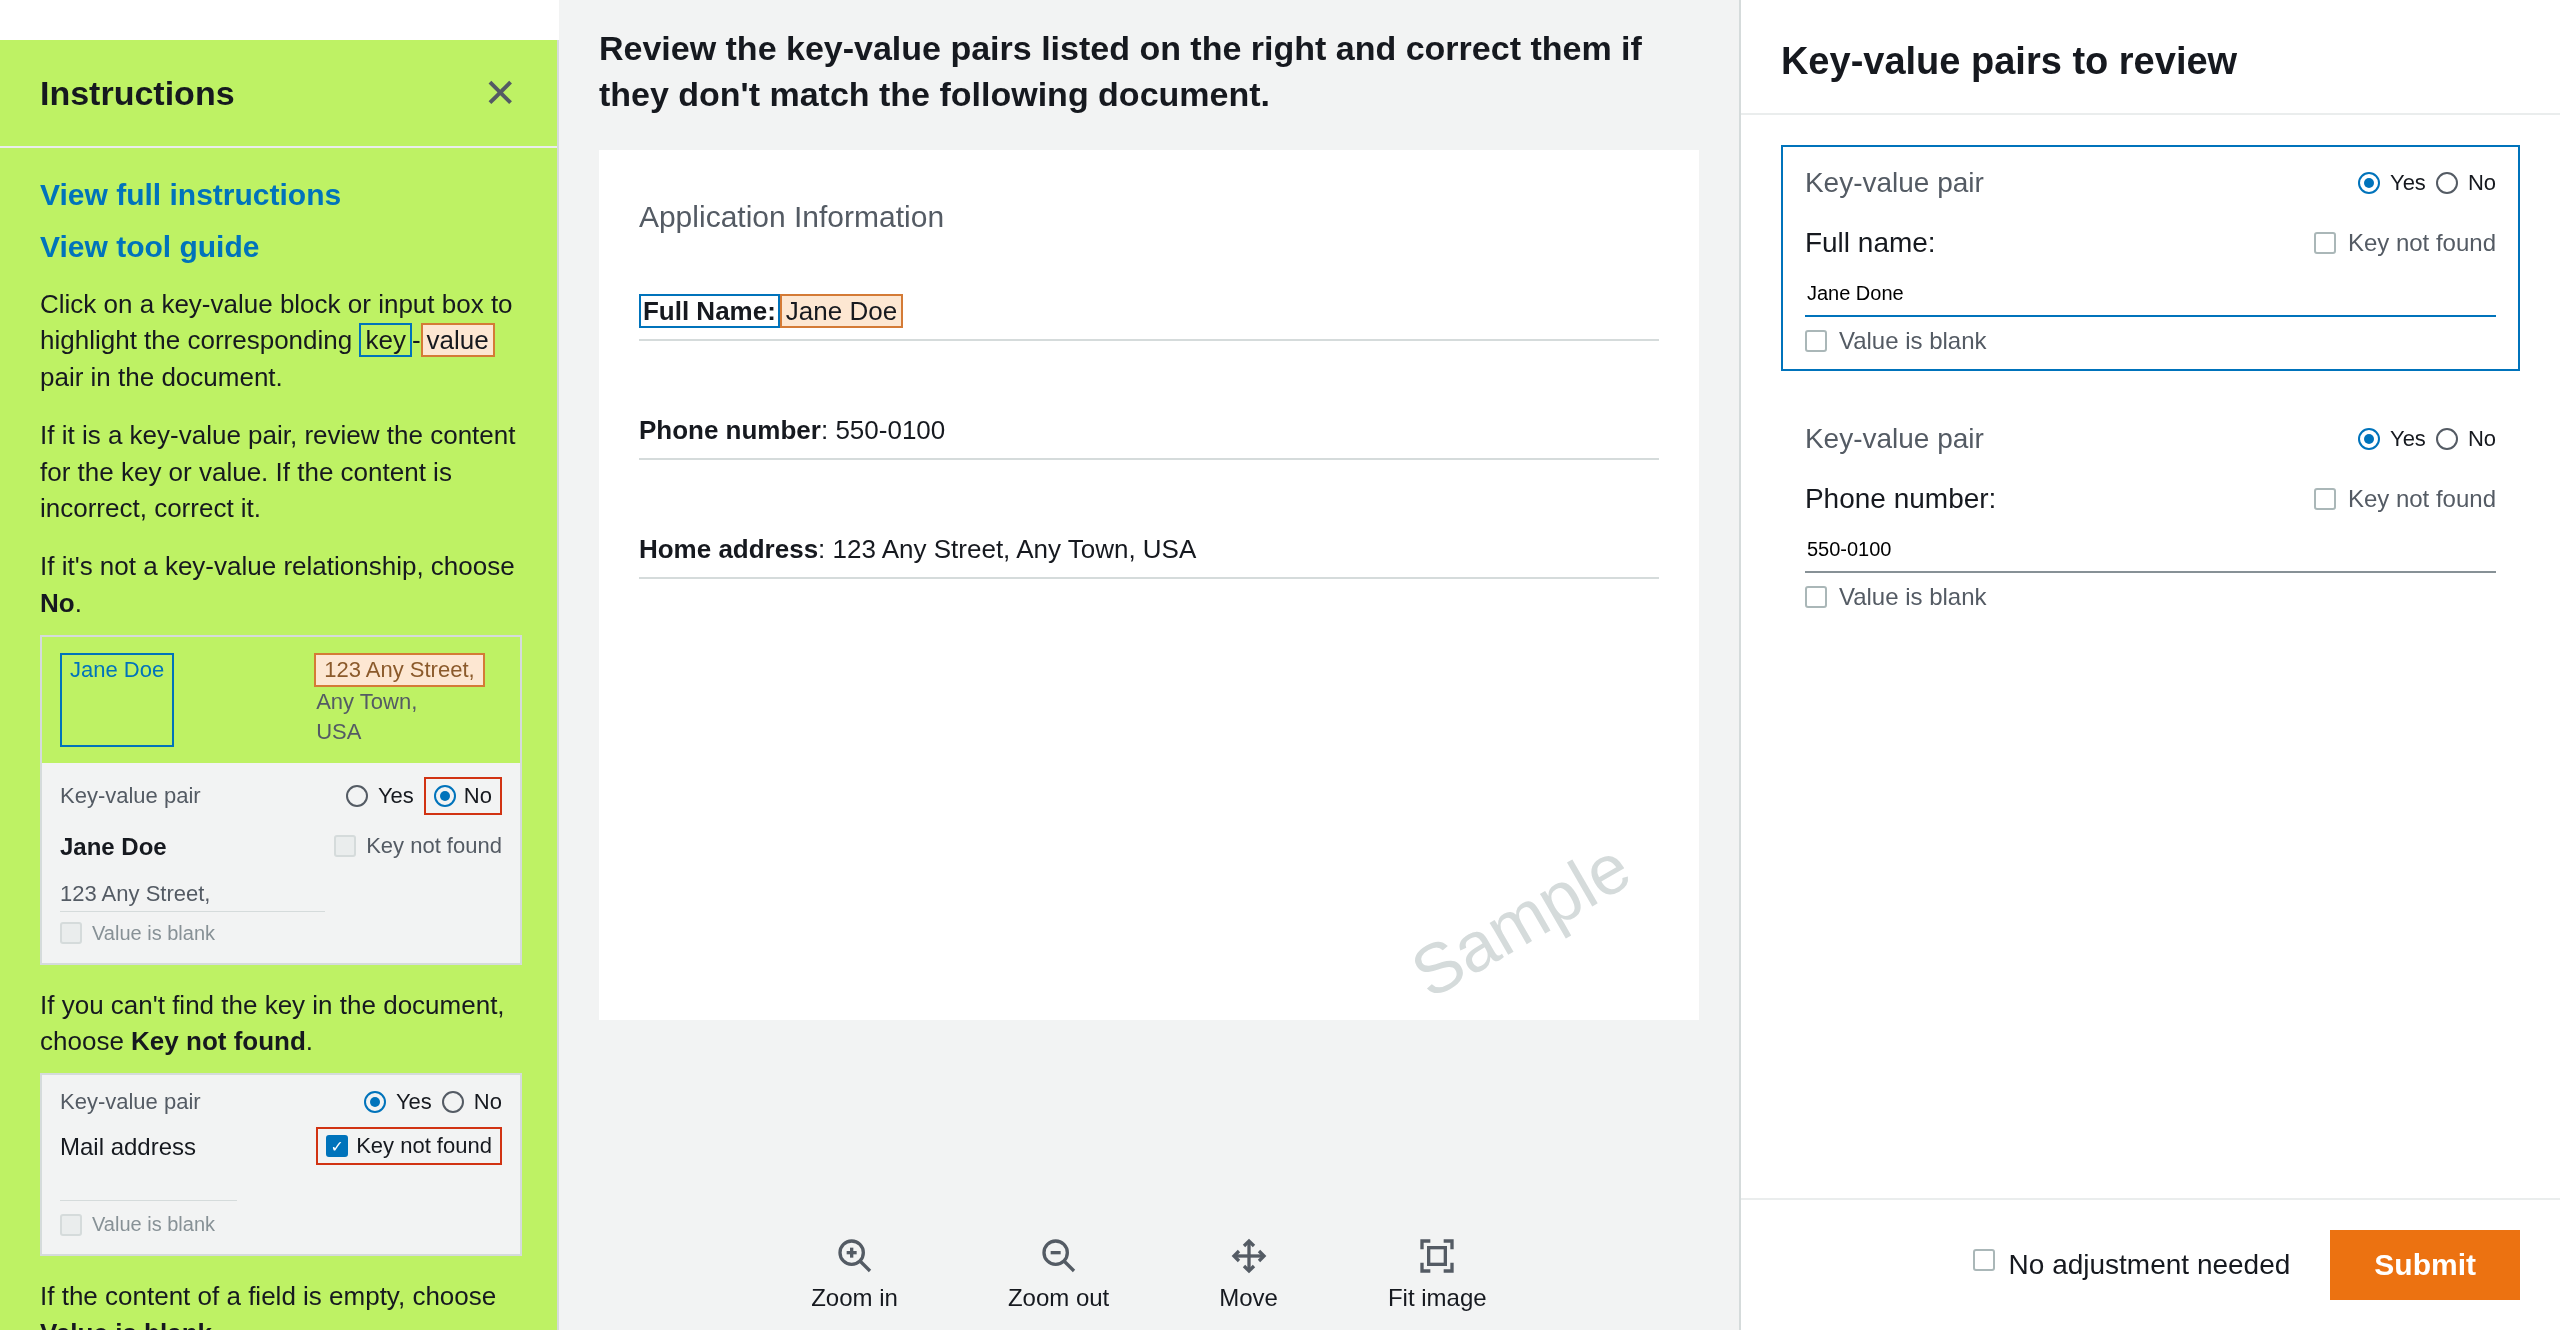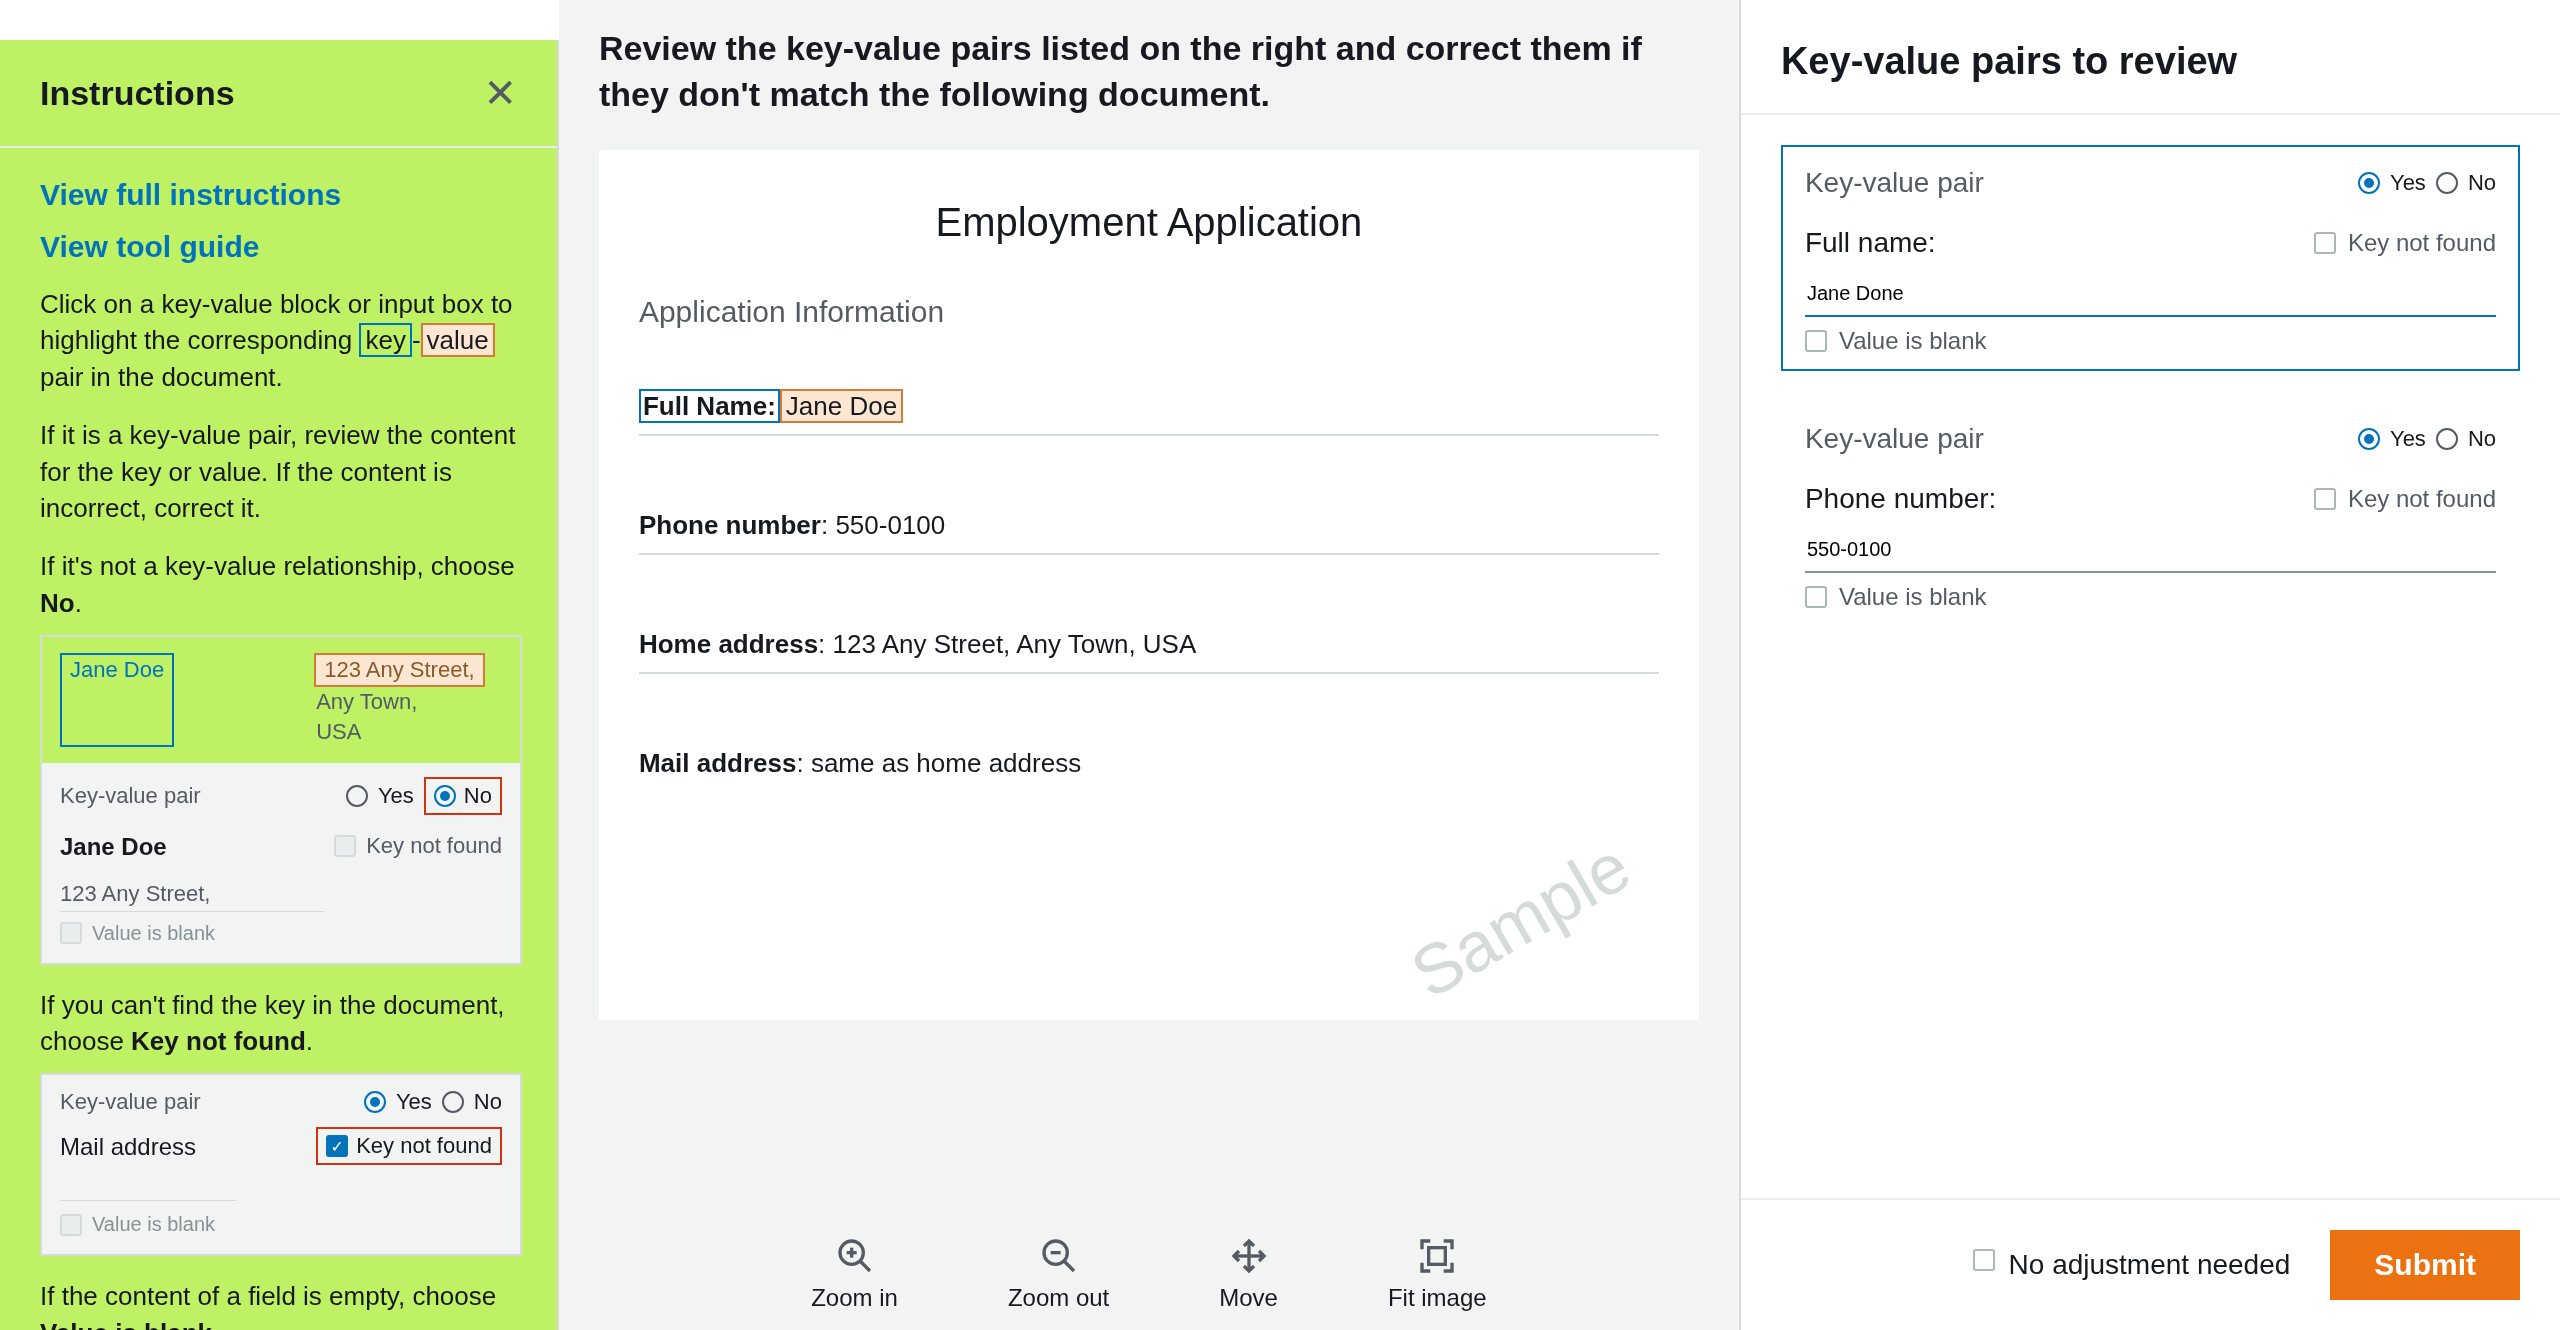--- a/index.html
+++ b/index.html
@@ -172,33 +172,29 @@
       
       
     </div>
   </div>
 </div>
 
 <div class="center-panel">
   <div class="center-header">Review the key-value pairs listed on the right and correct them if they don't match the following document.</div>
   <div class="doc-wrap">
     <div class="doc">
-      <h1>Employment Application</h1>
       <div class="doc-sub">Application Information</div>
       <div class="field">
         <span class="k hl-key">Full Name:</span><span class="hl-val">Jane Doe</span>
       </div>
       <div class="field">
         <span class="k">Phone number</span><span>: 550-0100</span>
       </div>
       <div class="field">
         <span class="k">Home address</span><span>: 123 Any Street, Any Town, USA</span>
-      </div>
-      <div class="field" style="border-bottom:none">
-        <span class="k">Mail address</span><span>: same as home address</span>
       </div>
       <div class="watermark">Sample</div>
     </div>
   </div>
   <div class="toolbar">
     <div class="tool">
       <svg viewBox="0 0 24 24">
           <circle cx="10" cy="10" r="7"></circle>
           <line x1="15" y1="15" x2="21" y2="21"></line>
           <line x1="10" y1="7" x2="10" y2="13"></line>

